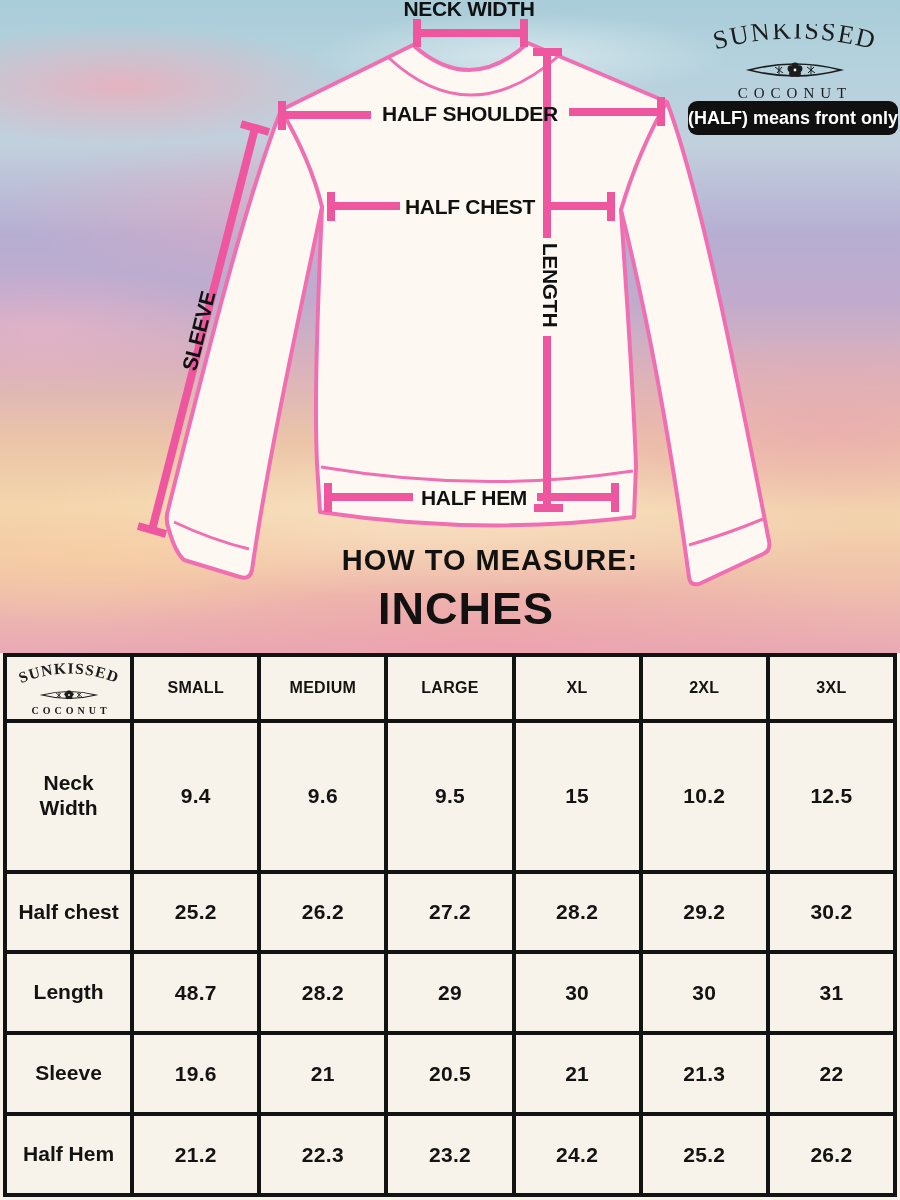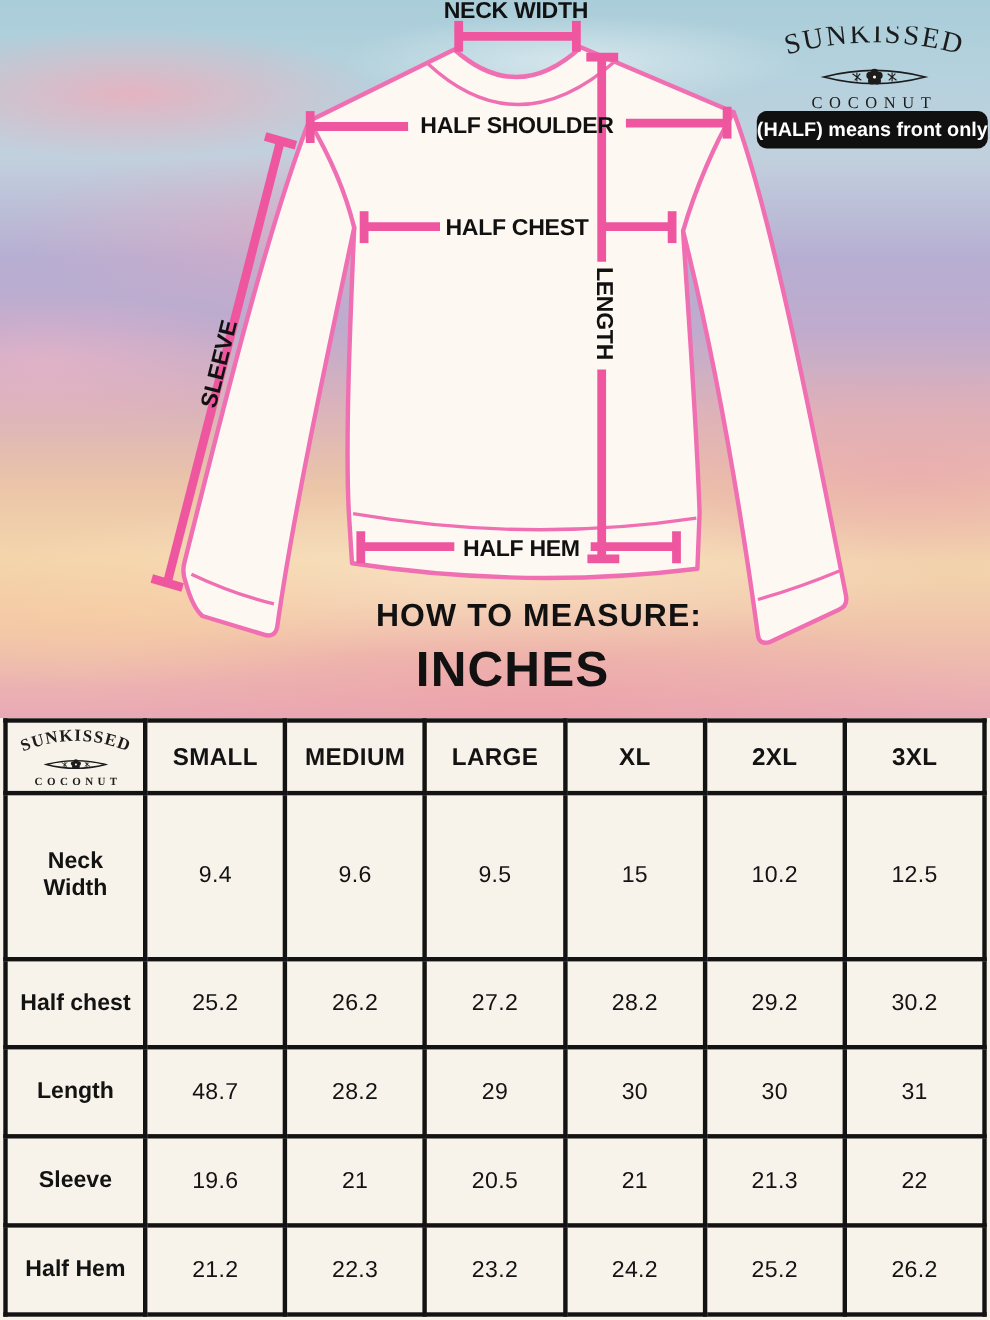--- a/index.html
+++ b/index.html
@@ -50,23 +50,23 @@
   .h2{position:absolute;top:583px;left:0;width:900px;text-align:center;
       font-size:45px;font-weight:800;letter-spacing:1px;color:#111;padding-left:16px;}
 
   
   .table-section{
     position:absolute;top:653px;left:0;width:900px;height:547px;
     background:#f8f3ea;box-sizing:border-box;padding:0 3px 3px 3px;
   }
   table{width:100%;height:100%;border-collapse:collapse;table-layout:fixed;background:#f8f3ea;}
   th,td{border:4px solid #131313;text-align:center;vertical-align:middle;color:#131313;padding:0;}
-  thead th.col-h{font-size:22px;font-weight:700;letter-spacing:.3px;}
+  thead th.col-h{font-size:16px;font-weight:700;letter-spacing:.3px;}
   tbody th.row-h{font-size:21px;font-weight:700;white-space:pre-line;line-height:1.18;}
-  tbody td{font-size:21px;font-weight:400;letter-spacing:.3px;}
+  tbody td{font-size:21px;font-weight:700;letter-spacing:.3px;}
   .logo-cell svg{display:block;margin:4px auto 0 auto;}
 </style>
 </head>
 <body>
 
 <div class="stage">
 
   <div class="sky"></div>
 
   <svg class="diagram" viewBox="0 0 900 653">

